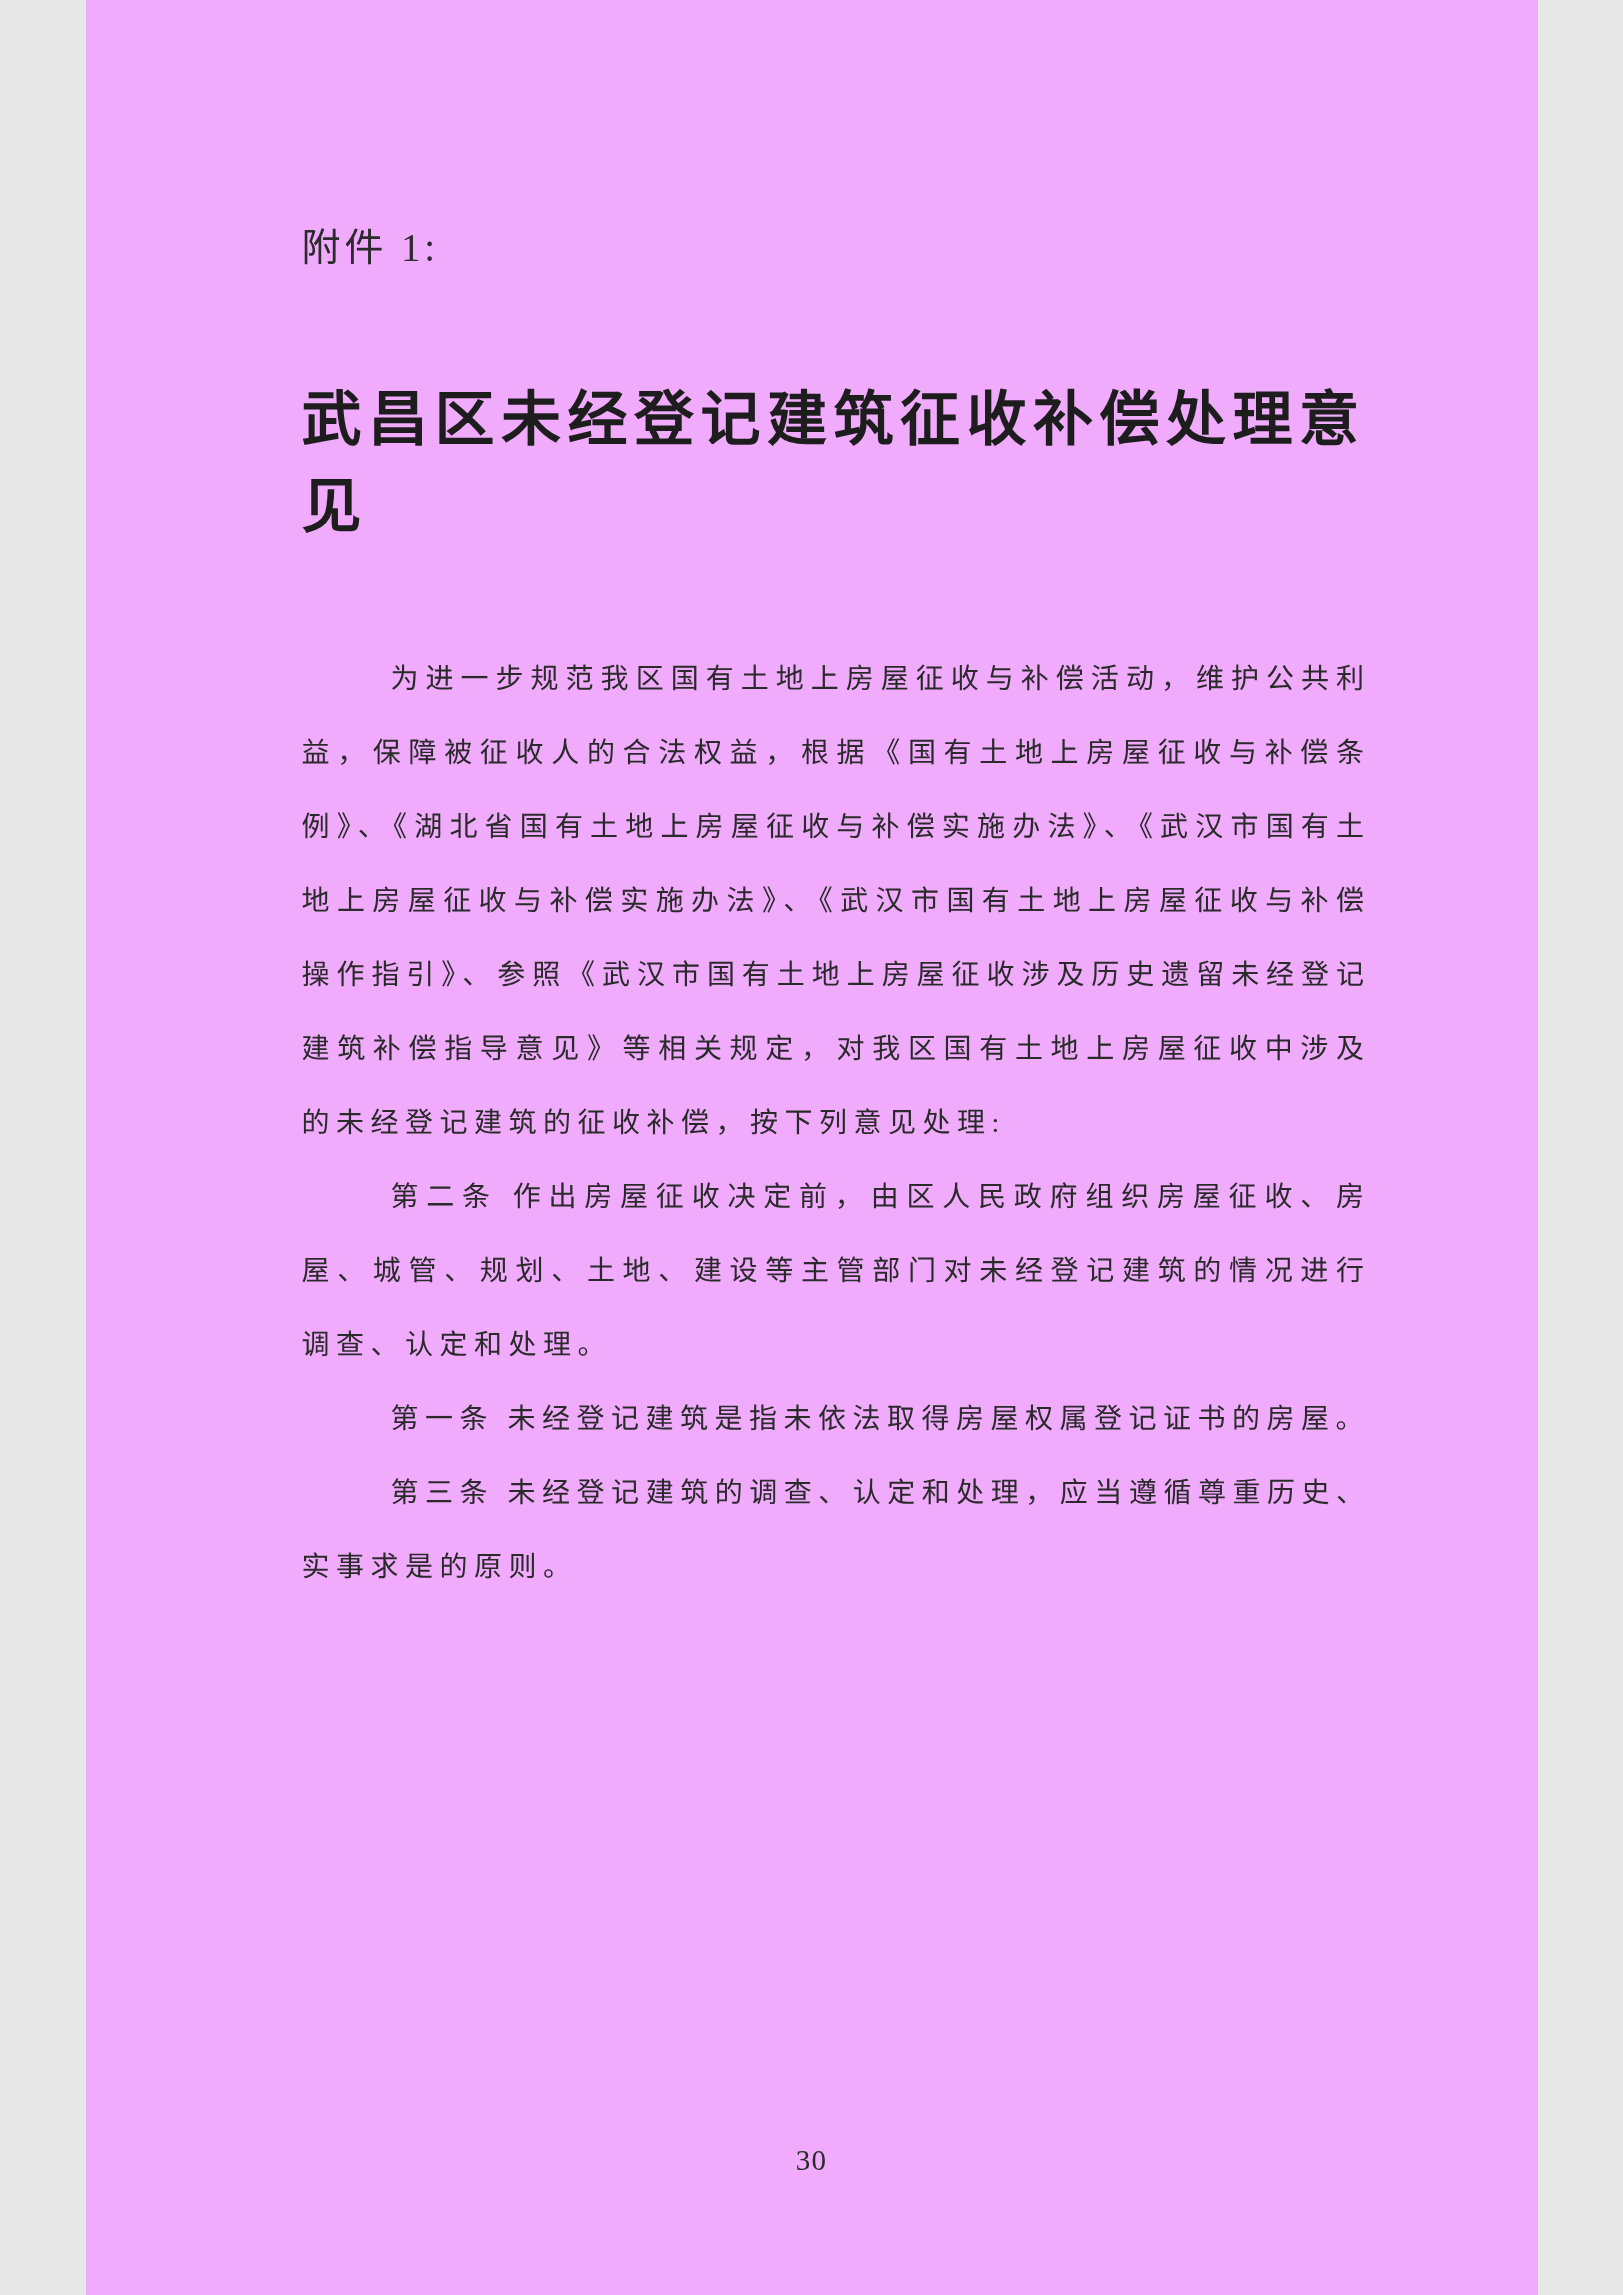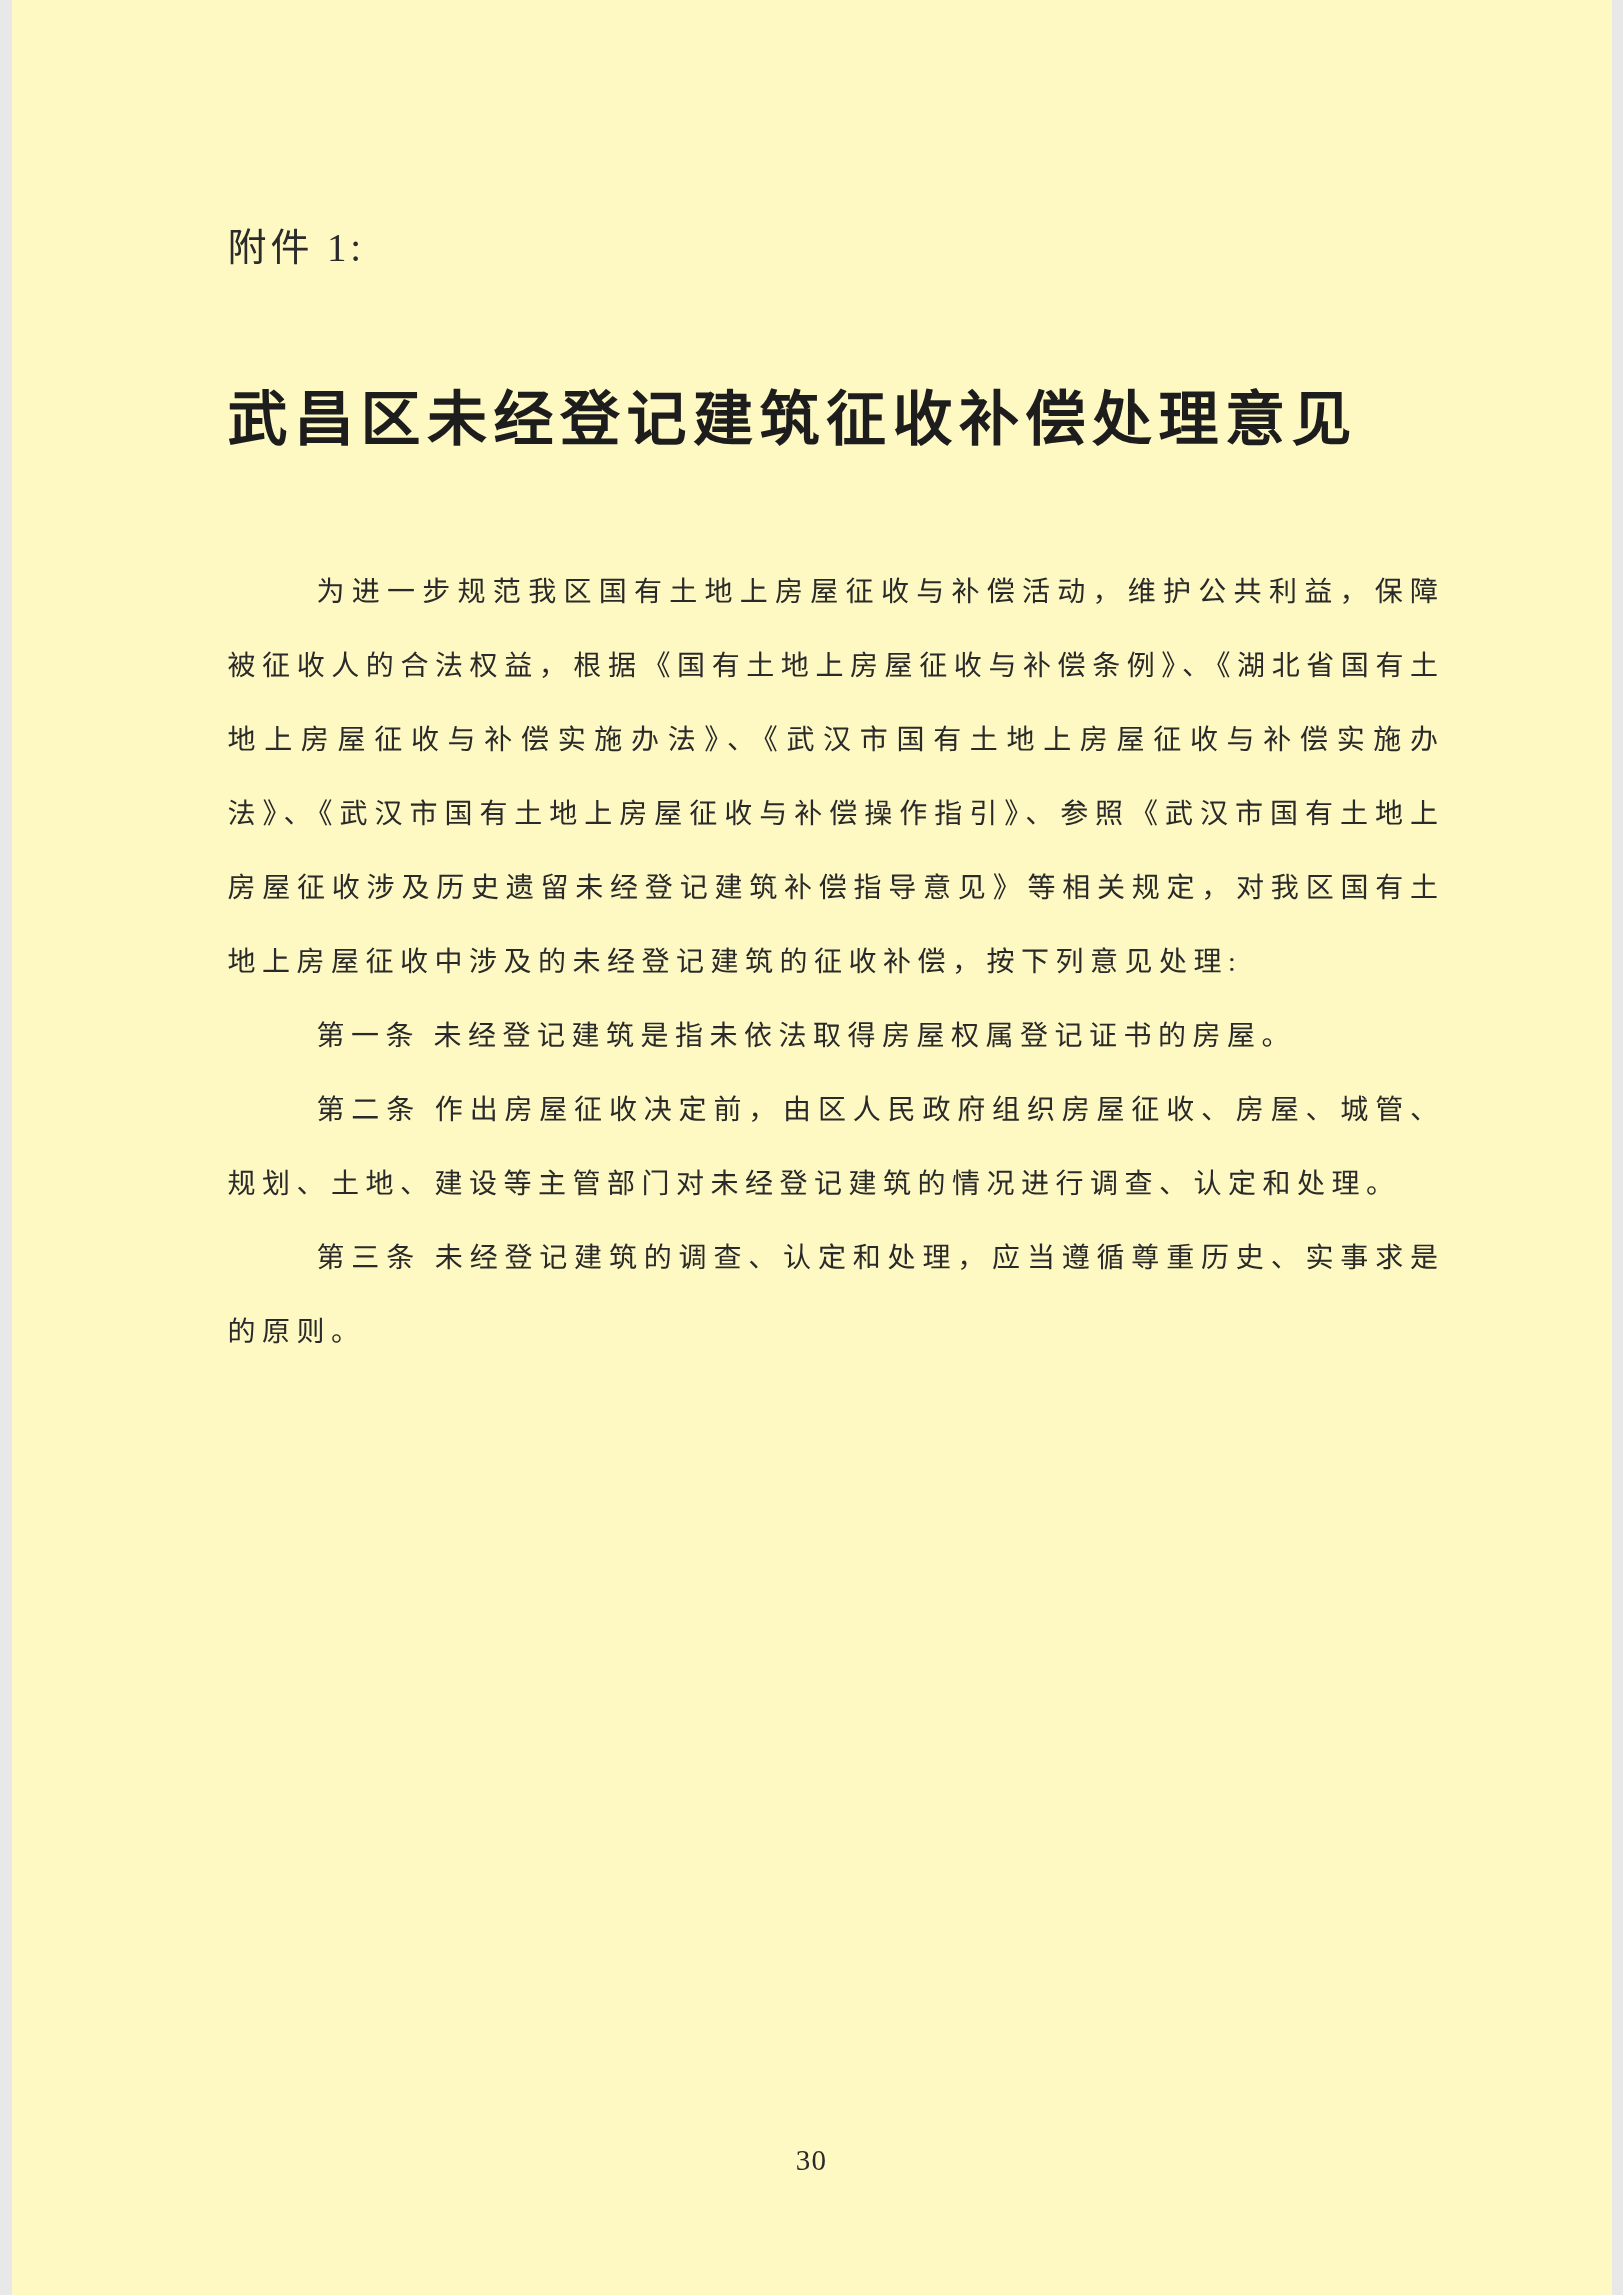--- a/index.html
+++ b/index.html
@@ -2,24 +2,24 @@
 <html lang="zh-CN" style="font-size:10.5px"><head>
 <meta charset="utf-8">
 <style>
   html, body {
     margin: 0;
     padding: 0;
     background: #e8e8e8;
   }
   .page {
     position: relative;
-    width: 1600px;
+    width: 1452px;
     height: 2295px;
     margin: 0 auto;
-    background: #fef9c3;
+    background: #f0abfc;
     color: #262626;
     font-family: "Liberation Serif", "DejaVu Serif", serif;
     overflow: hidden;
     box-sizing: border-box;
   }
   .content {
     padding: 216px 167px 0 216px;
   }
   .attachment-label {
     font-size: 39px;
@@ -63,21 +63,21 @@
 <body>
 
 <div class="page">
   <div class="content">
     <div class="attachment-label">附件 1:</div>
 
     <h1 class="doc-title">武昌区未经登记建筑征收补偿处理意见</h1>
 
     <div class="doc-body">
       <p>为进一步规范我区国有土地上房屋征收与补偿活动，维护公共利益，保障被征收人的合法权益，根据《国有土地上房屋征收与补偿条例》、《湖北省国有土地上房屋征收与补偿实施办法》、《武汉市国有土地上房屋征收与补偿实施办法》、《武汉市国有土地上房屋征收与补偿操作指引》、参照《武汉市国有土地上房屋征收涉及历史遗留未经登记建筑补偿指导意见》等相关规定，对我区国有土地上房屋征收中涉及的未经登记建筑的征收补偿，按下列意见处理:</p>
+      <p>第二条 作出房屋征收决定前，由区人民政府组织房屋征收、房屋、城管、规划、土地、建设等主管部门对未经登记建筑的情况进行调查、认定和处理。</p>
       <p>第一条 未经登记建筑是指未依法取得房屋权属登记证书的房屋。</p>
-      <p>第二条 作出房屋征收决定前，由区人民政府组织房屋征收、房屋、城管、规划、土地、建设等主管部门对未经登记建筑的情况进行调查、认定和处理。</p>
       <p>第三条 未经登记建筑的调查、认定和处理，应当遵循尊重历史、实事求是的原则。</p>
     </div>
   </div>
 
   <div class="page-number">30</div>
 </div>
 
 
 </body></html>

